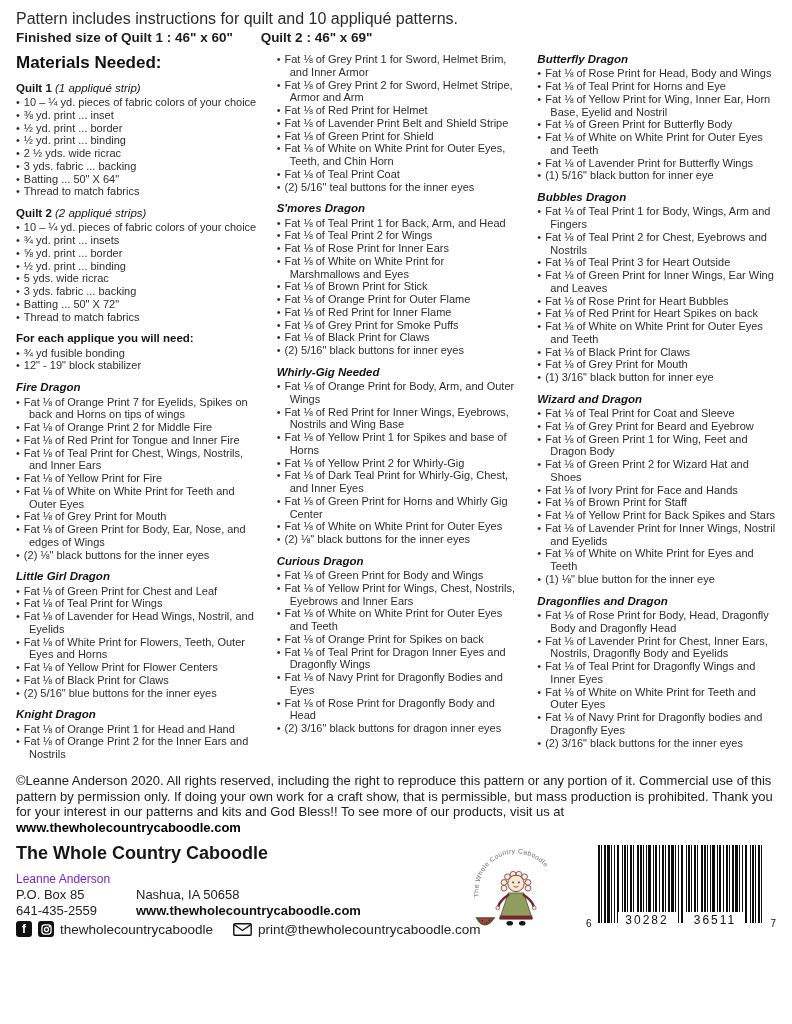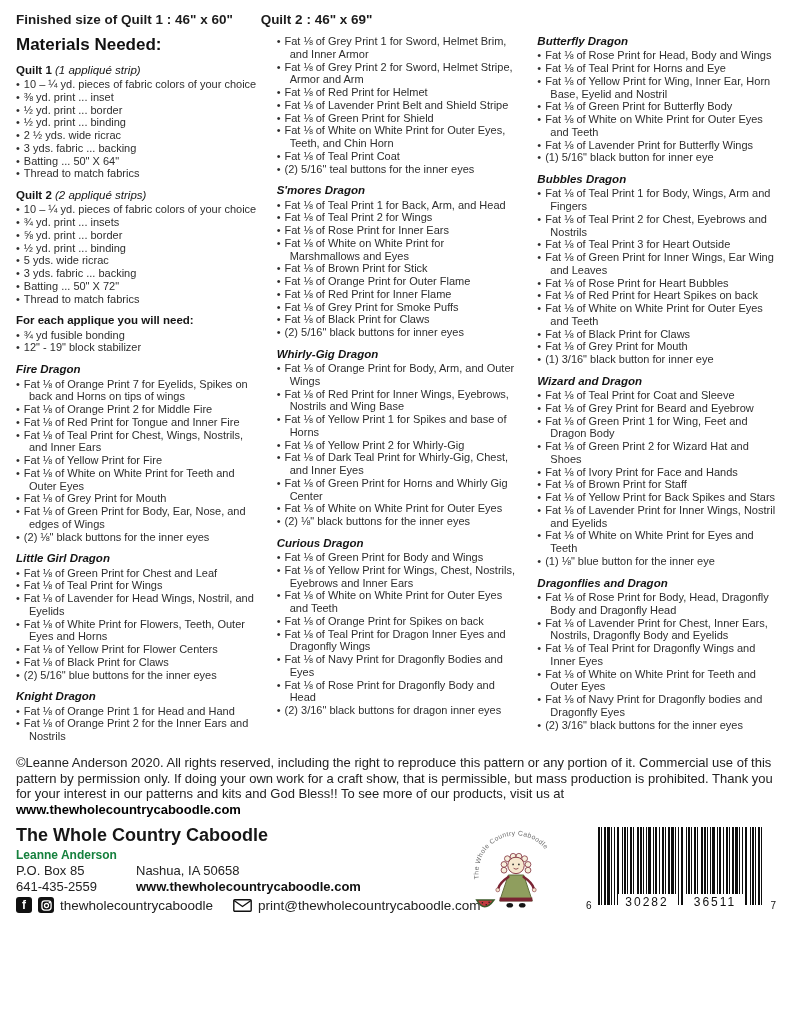--- a/index.html
+++ b/index.html
@@ -25,21 +25,21 @@
   .item{color:#2e2e2e;}
   .item .bullet{margin-right:4px;}
   .item.hang{padding-left:13px;text-indent:-13px;}
   
   .copyright{margin-top:12px;font-size:13px;line-height:1.2;color:#222;max-width:764px;}
   .copyright strong{color:#000;}
   
   .footer{margin-top:8px;display:flex;align-items:flex-start;}
   .f-left{width:445px;}
   .company-name{font-size:18px;font-weight:bold;color:#161616;}
-  .person{font-size:12px;font-weight:bold;margin-top:2px;color:#15803d;}
+  .person{font-size:12px;font-weight:normal;margin-top:8px;color:#6d28d9;}
   .addr-row{display:flex;font-size:13px;margin-top:1px;color:#222;}
   .addr-row .c1{width:120px;}
   .addr-row .c2.site{font-weight:bold;color:#111;}
   .social-row{display:flex;align-items:center;gap:6px;font-size:13.5px;margin-top:3px;color:#222;}
   .icon-sq{width:16px;height:16px;background:#111;border-radius:3px;color:#fff;
     display:flex;align-items:center;justify-content:center;font-weight:bold;font-size:12px;flex:0 0 auto;}
   .ig-svg,.env-svg{display:block;}
   .email{margin-left:14px;display:flex;align-items:center;gap:6px;}
   
   .logo-wrap{width:110px;margin-top:2px;flex:0 0 auto;}
@@ -55,20 +55,21 @@
   .digit-box.g2{left:104px;width:58px;}
   .edge-digit{position:absolute;bottom:4px;font-size:10px;color:#111;}
   .edge-digit.l{left:4px;}
   .edge-digit.r{right:2px;}
 </style>
 </head>
 <body>
 
 <div class="page">
 
+  <div class="hdr-line1">Pattern includes instructions for quilt and 10 appliqué patterns.</div>
   <div class="hdr-line2">
     <span class="part1">Finished size of Quilt 1 : 46" x 60"</span>
     <span class="part2">Quilt 2 : 46" x 69"</span>
   </div>
 
   <div class="cols">
     <div class="col" id="col-0">
         <div class="section main">
           <div class="materials-title">Materials Needed:</div>
         </div>
@@ -145,21 +146,21 @@
           <div class="item hang"><span class="bullet">•</span><span>Fat ⅛ of Rose Print for Inner Ears</span></div>
           <div class="item hang"><span class="bullet">•</span><span>Fat ⅛ of White on White Print for Marshmallows and Eyes</span></div>
           <div class="item hang"><span class="bullet">•</span><span>Fat ⅛ of Brown Print for Stick</span></div>
           <div class="item hang"><span class="bullet">•</span><span>Fat ⅛ of Orange Print for Outer Flame</span></div>
           <div class="item hang"><span class="bullet">•</span><span>Fat ⅛ of Red Print for Inner Flame</span></div>
           <div class="item hang"><span class="bullet">•</span><span>Fat ⅛ of Grey Print for Smoke Puffs</span></div>
           <div class="item hang"><span class="bullet">•</span><span>Fat ⅛ of Black Print for Claws</span></div>
           <div class="item hang"><span class="bullet">•</span><span>(2) 5/16" black buttons for inner eyes</span></div>
         </div>
         <div class="section dragon">
-          <div class="sec-title dragon">Whirly-Gig Dragon</div>
+          <div class="sec-title dragon">Whirly-Gig Needed</div>
           <div class="item hang"><span class="bullet">•</span><span>Fat ⅛ of Orange Print for Body, Arm, and Outer Wings</span></div>
           <div class="item hang"><span class="bullet">•</span><span>Fat ⅛ of Red Print for Inner Wings, Eyebrows, Nostrils and Wing Base</span></div>
           <div class="item hang"><span class="bullet">•</span><span>Fat ⅛ of Yellow Print 1 for Spikes and base of Horns</span></div>
           <div class="item hang"><span class="bullet">•</span><span>Fat ⅛ of Yellow Print 2 for Whirly-Gig</span></div>
           <div class="item hang"><span class="bullet">•</span><span>Fat ⅛ of Dark Teal Print for Whirly-Gig, Chest, and Inner Eyes</span></div>
           <div class="item hang"><span class="bullet">•</span><span>Fat ⅛ of Green Print for Horns and Whirly Gig Center</span></div>
           <div class="item hang"><span class="bullet">•</span><span>Fat ⅛ of White on White Print for Outer Eyes</span></div>
           <div class="item hang"><span class="bullet">•</span><span>(2) ⅛" black buttons for the inner eyes</span></div>
         </div>
         <div class="section dragon">

